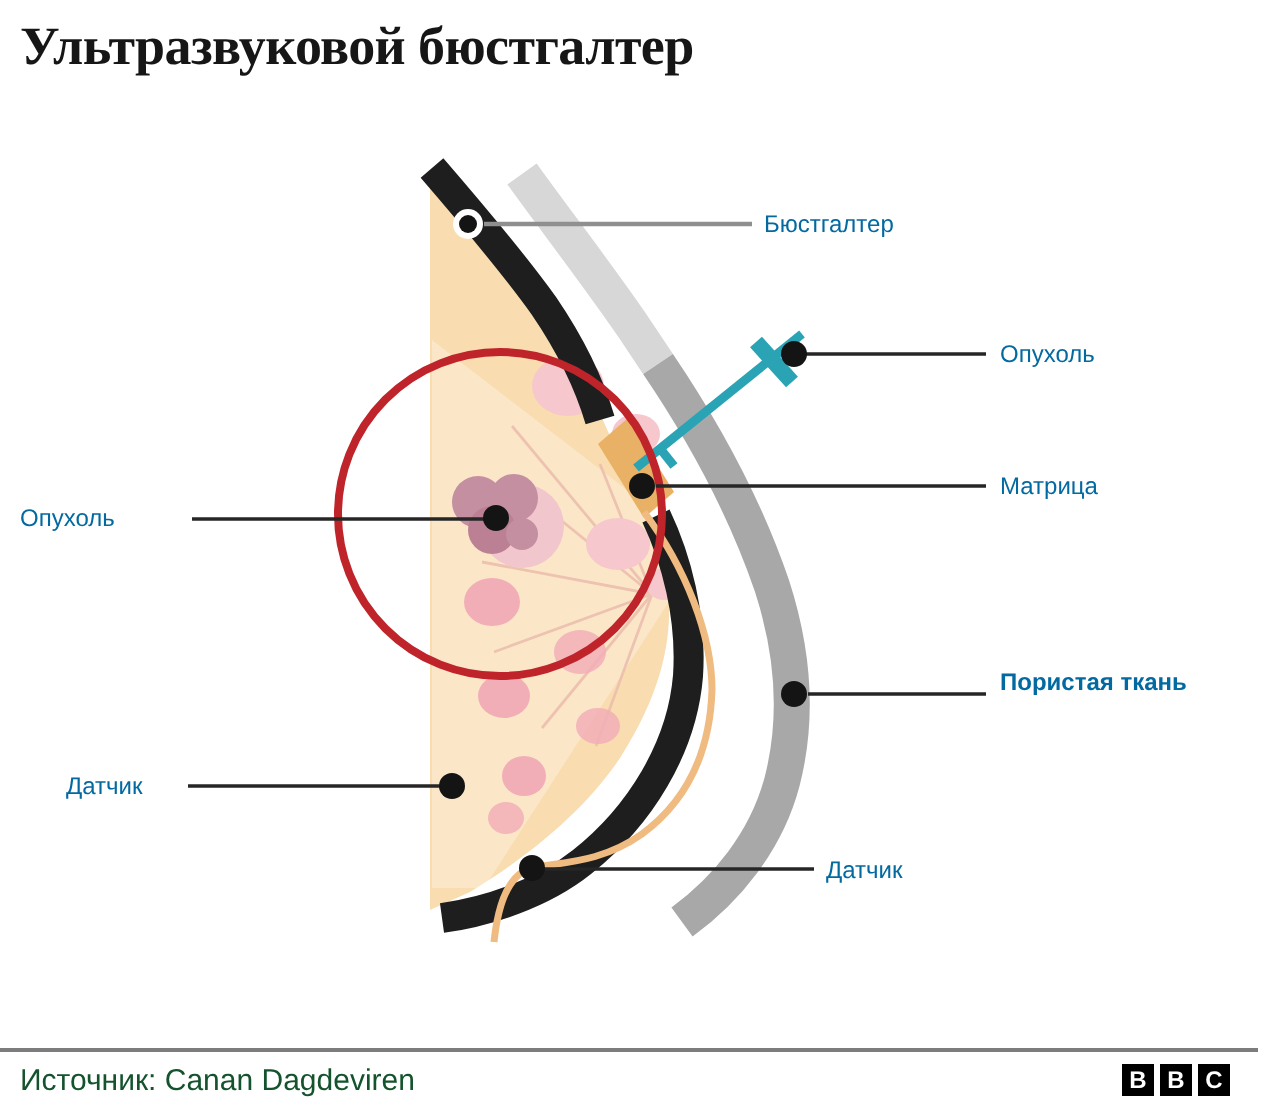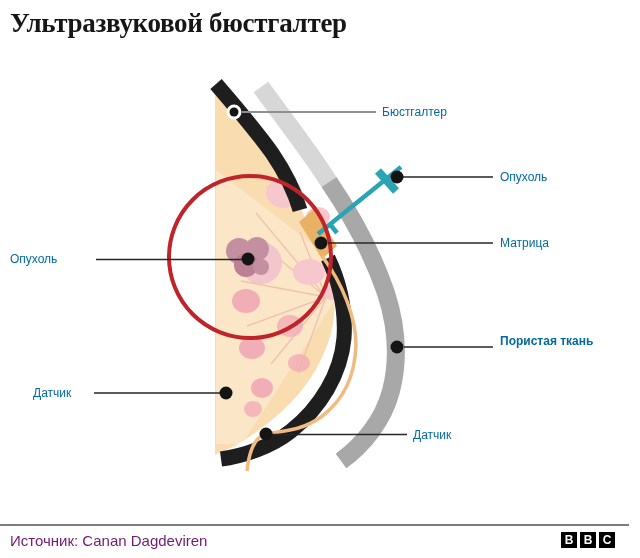--- a/index.html
+++ b/index.html
@@ -5,21 +5,21 @@
   html,body{margin:0;padding:0;background:#fff;}
   .canvas{position:relative;width:629px;height:558px;background:#ffffff;overflow:hidden;
           font-family:"Liberation Sans",sans-serif;}
   .title{position:absolute;left:10px;top:8px;margin:0;
          font-family:"Liberation Serif",serif;font-weight:700;font-size:27px;
          color:#161616;letter-spacing:-0.3px;}
   .diagram-svg{position:absolute;left:0;top:0;}
   .lbl{position:absolute;font-size:12px;line-height:24px;color:#0369a1;white-space:nowrap;}
   .lbl.wrap{white-space:normal;width:106px;}
   .rule{position:absolute;left:0;top:524px;width:640px;height:2px;background:#7d7d7d;}
-  .source{position:absolute;left:10px;top:532px;font-size:15px;color:#701a75;}
+  .source{position:absolute;left:10px;top:532px;font-size:15px;color:#14532d;}
   .bbc{position:absolute;top:532px;right:14px;display:flex;gap:3px;}
   .bbc .sq{width:16px;height:16px;background:#000;color:#fff;font-weight:700;font-size:12px;
            display:flex;align-items:center;justify-content:center;
            font-family:"Liberation Sans",sans-serif;}
 </style>
 </head>
 <body>
 
 <div class="canvas">
 

